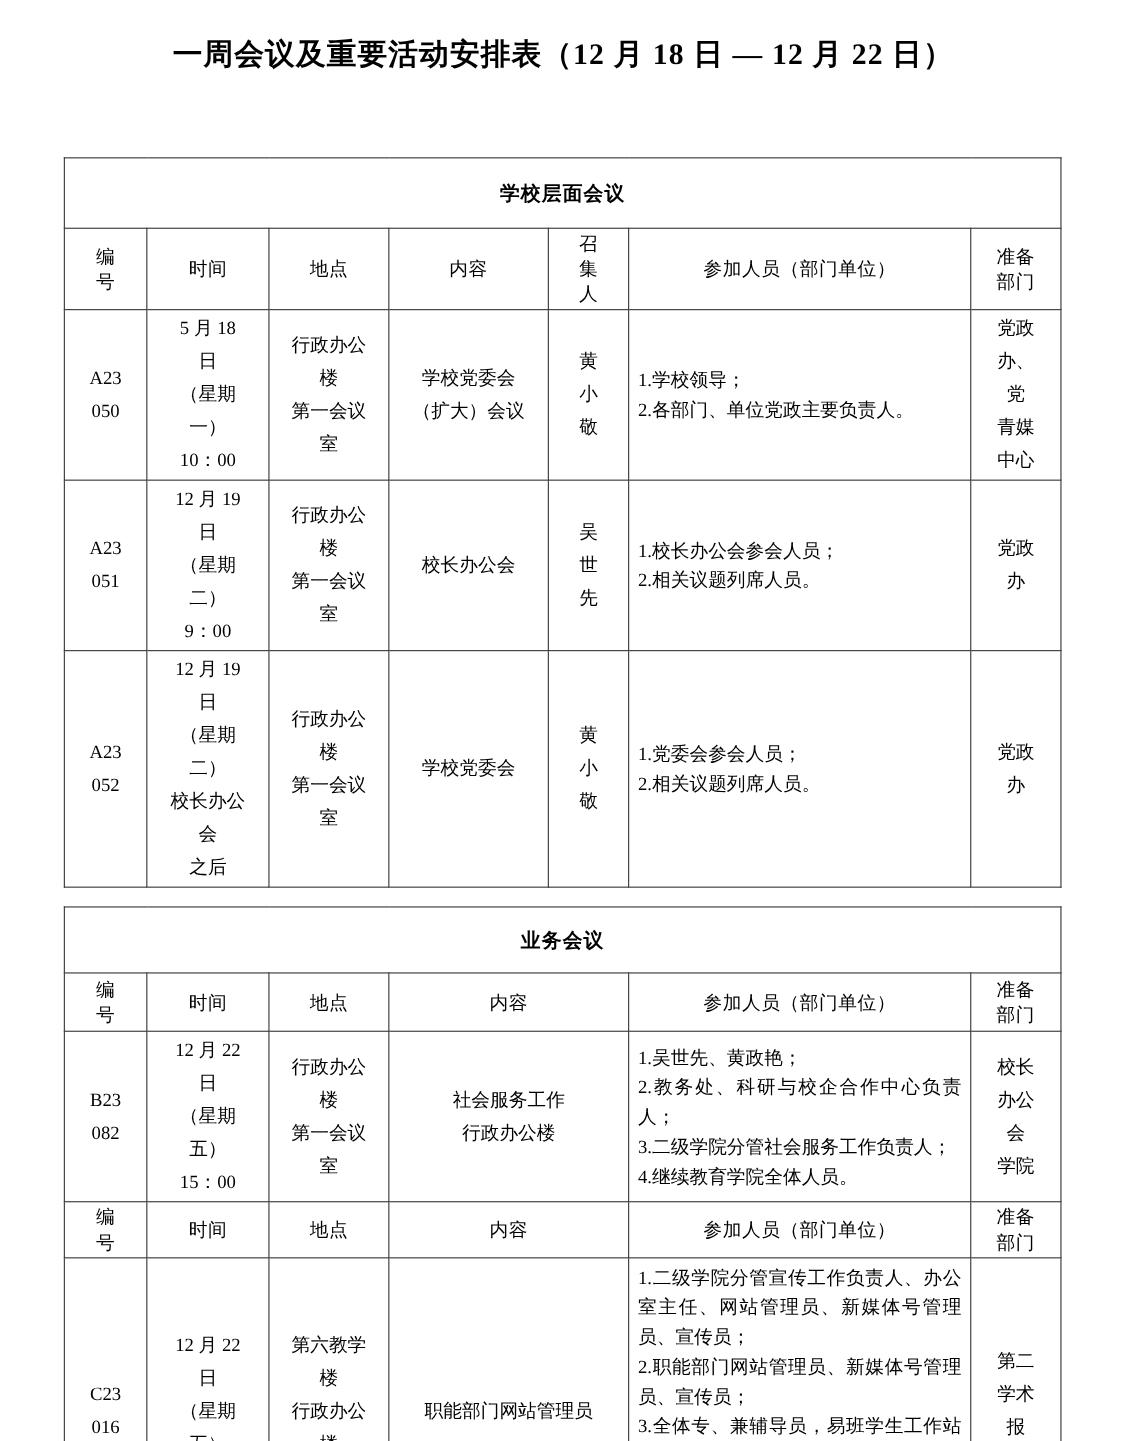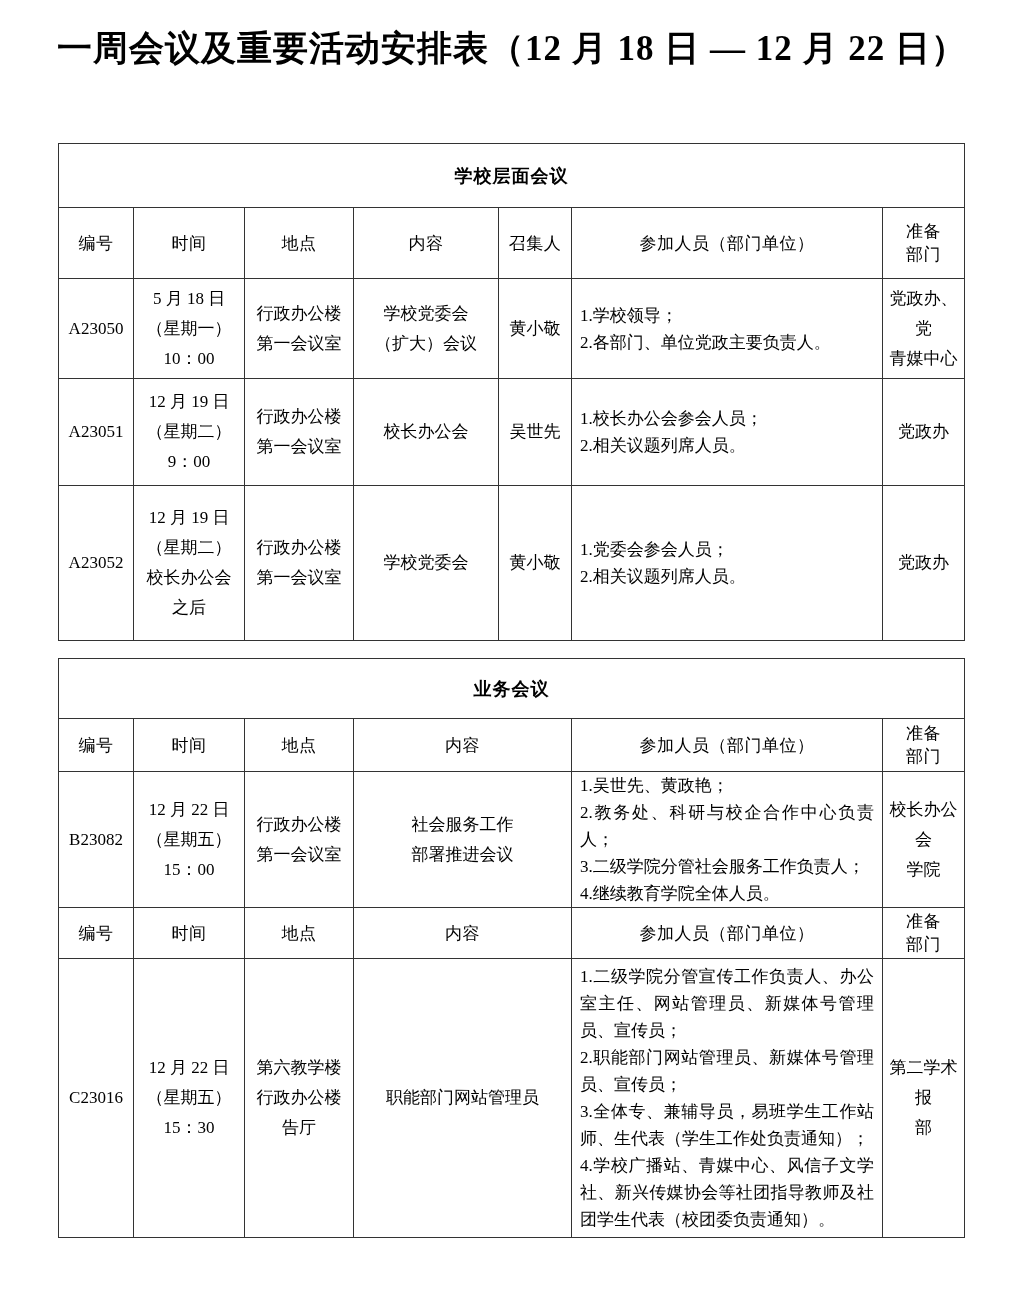--- a/index.html
+++ b/index.html
@@ -15,40 +15,40 @@
     height: 1310px;
     background: #ffffff;
     overflow: hidden;
   }
   .doc-title {
     margin: 0;
     padding-top: 33px;
     height: 32px;
     line-height: 32px;
     text-align: center;
-    font-size: 35px;
+    font-size: 27px;
     font-weight: 700;
     font-family: "Liberation Serif", "DejaVu Serif", serif;
     letter-spacing: 1px;
   }
   table.tbl {
     table-layout: fixed;
     border-collapse: collapse;
     width: 906px;
     margin-left: 58px;
   }
   table.t1 { margin-top: 78px; }
   table.t2 { margin-top: 17px; }
   .tbl td, .tbl th {
     border: 1px solid #333333;
     font-weight: 400;
     font-size: 17px;
     vertical-align: middle;
     overflow: hidden;
-    padding: 2px 4px;
+    padding: 2px 20px;
     word-break: break-all;
   }
   td.banner {
     text-align: center;
     font-family: "Liberation Sans", "DejaVu Sans", sans-serif;
     font-weight: 700;
     font-size: 18px;
     letter-spacing: 1px;
   }
   th.hd {
@@ -181,21 +181,21 @@
 部门</th>
     </tr>
     <tr class="row-b1">
       <td class="c">B23082</td>
       <td class="c">12 月 22 日
 （星期五）
 15：00</td>
       <td class="c">行政办公楼
 第一会议室</td>
       <td class="c">社会服务工作
-部署推进会议</td>
+行政办公楼</td>
       <td class="p">1.吴世先、黄政艳；
 2.教务处、科研与校企合作中心负责人；
 3.二级学院分管社会服务工作负责人；
 4.继续教育学院全体人员。</td>
       <td class="c">校长办公会
 学院</td>
     </tr>
     <tr class="head-t3">
       <th class="hd">编号</th>
       <th class="hd">时间</th>

